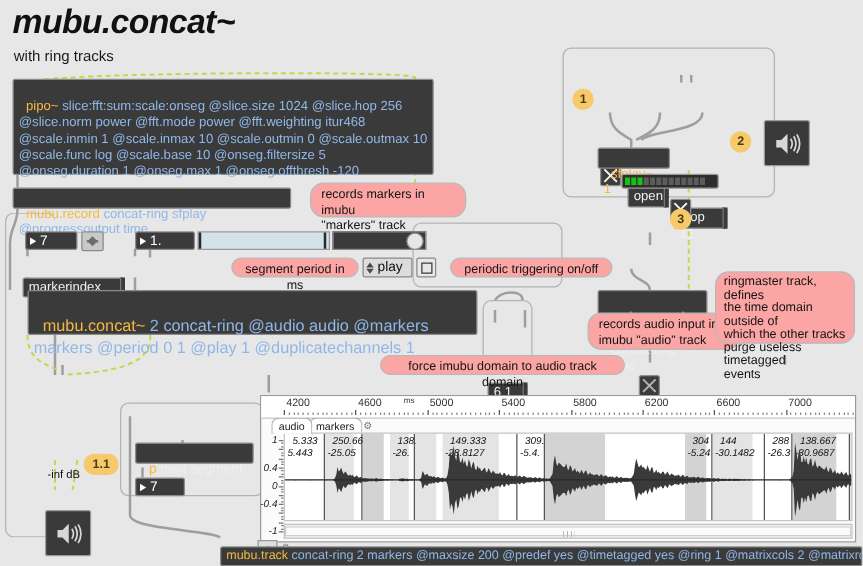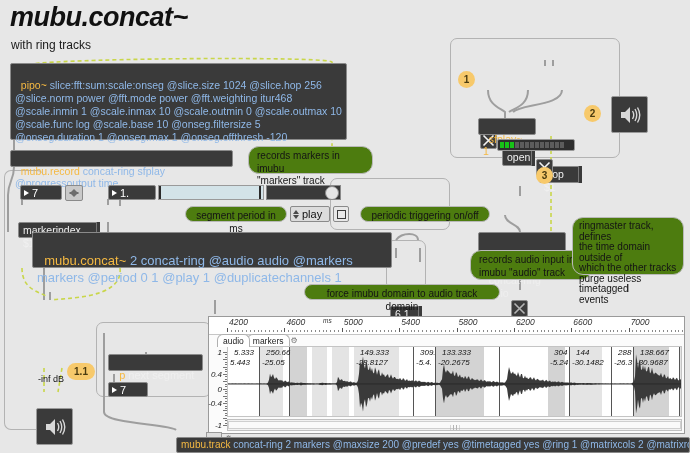--- a/index.html
+++ b/index.html
@@ -47,21 +47,21 @@
 
   
   .toggle{
     width:17px;height:17px;background:#3c3c3c;border:1px solid #8d8d8d;
     border-radius:2px;box-sizing:border-box;position:relative;
   }
   .toggle svg{position:absolute;left:1px;top:1px;}
 
   
   .cmt{
-    background:#4d7c0f;border:1px solid #b9b9b9;border-radius:11px;
+    background:#fca5a5;border:1px solid #b9b9b9;border-radius:11px;
     font-size:10px;line-height:12.5px;color:#141414;
     padding:3px 8px;box-sizing:border-box;
   }
 
   
   .numbox{
     background:#3a3a3a;border:1px solid #8a8a8a;border-radius:2px;
     color:#fff;font-size:11px;box-sizing:border-box;
     display:flex;align-items:center;padding-left:3px;
   }
@@ -116,21 +116,21 @@
   .panel{background:#e7e7e7;border:1px solid #b3b3b3;border-radius:7px;box-sizing:border-box;}
   .vline{background:#cfcfcf;}
   svg.cords{position:absolute;left:0;top:0;width:690px;height:453px;pointer-events:none;}
 
   
   #mubuview{
     left:208px;top:316px;width:477px;height:118px;
     background:#fbfbfb;border:1px solid #9a9a9a;box-sizing:border-box;
   }
   #ruler{position:absolute;left:0;top:0;right:0;height:17px;background:#fff;border-bottom:1px solid #c6c6c6;}
-  #ruler .lab{position:absolute;top:0px;font-size:8.5px;font-style:italic;color:#333;}
+  #ruler .lab{position:absolute;top:0px;font-size:8.5px;color:#333;}
   #ruler .ticks{position:absolute;left:0;right:0;bottom:2px;height:4px;}
   #ruler .ticks i{position:absolute;bottom:0;width:1px;height:2px;background:#8a8a8a;}
   #ruler .ticks i.maj{height:4px;background:#555;}
 
   .tabbar{position:absolute;left:8px;top:17px;height:12px;display:flex;align-items:center;}
   .tabbar .tab{
     font-size:8.5px;color:#222;padding:0 5px;height:12px;line-height:12px;
     background:#fff;border:1px solid #b0b0b0;border-bottom:none;
     border-radius:6px 6px 0 0;margin-right:-3px;
   }
@@ -280,21 +280,21 @@
       <i class="up"></i>
       <i class="dn"></i>
     </span>
   <span>play</span>
 </div>
 <div class="abs tglsq" style="left:333px;top:206px;width:16px;height:16px;">
     <b></b>
   </div>
 <div class="abs cmt" style="left:360px;top:206px;width:130px;height:16px;text-align:center;">periodic triggering on/off</div>
 
-<div class="abs objbox" style="left:32px;top:232px;width:360px;height:36px;font-size:13px;line-height:17px;">
+<div class="abs objbox" style="left:22px;top:232px;width:360px;height:36px;font-size:13px;line-height:17px;">
   <span class="on">mubu.concat~</span> <span class="at">2 concat-ring @audio audio @markers markers @period 0 1 @play 1 @duplicatechannels 1</span>
 </div>
 
 <div class="abs msgbox" style="left:390px;top:258px;width:32px;height:16px;">
   <span>6 1</span>
 </div>
 
 <div class="abs step" style="left:458px;top:71px;width:17px;height:17px;">
     <span>1</span>
   </div>
@@ -585,35 +585,35 @@
         <span class="v1">5.333</span>
         <span class="v2">5.443</span>
       </div>
       <div class="shadelite" style="left: 32px; width: 23px;"></div>
       <div class="seg" style="left: 32px; width: 30px;">
         <span class="v1">250.66</span>
         <span class="v2">-25.05</span>
       </div>
       <div class="shade" style="left: 62px; width: 17px;"></div>
       <div class="shadelite" style="left: 84px; width: 15px;"></div>
+      <div class="seg" style="left: 84px; width: 20px;">
+        <span class="v1">138.</span>
+        <span class="v2">-26.</span>
+      </div>
       <div class="shadelite" style="left: 104px; width: 17px;"></div>
       <div class="shadelite" style="left: 126px; width: 45px;"></div>
       <div class="seg" style="left: 126px; width: 60px;">
         <span class="v1">149.333</span>
         <span class="v2">-28.8127</span>
       </div>
       <div class="seg" style="left: 186px; width: 22px;">
         <span class="v1">309.</span>
         <span class="v2">-5.4.</span>
       </div>
       <div class="shade" style="left: 208px; width: 48px;"></div>
-      <div class="seg" style="left: 208px; width: 64px;">
-        <span class="v1">133.333</span>
-        <span class="v2">-20.2675</span>
-      </div>
       <div class="shade" style="left: 320px; width: 17px;"></div>
       <div class="seg" style="left: 320px; width: 22px;">
         <span class="v1">304</span>
         <span class="v2">-5.24</span>
       </div>
       <div class="shadelite" style="left: 342px; width: 32px;"></div>
       <div class="seg" style="left: 342px; width: 42px;">
         <span class="v1">144</span>
         <span class="v2">-30.1482</span>
       </div>

